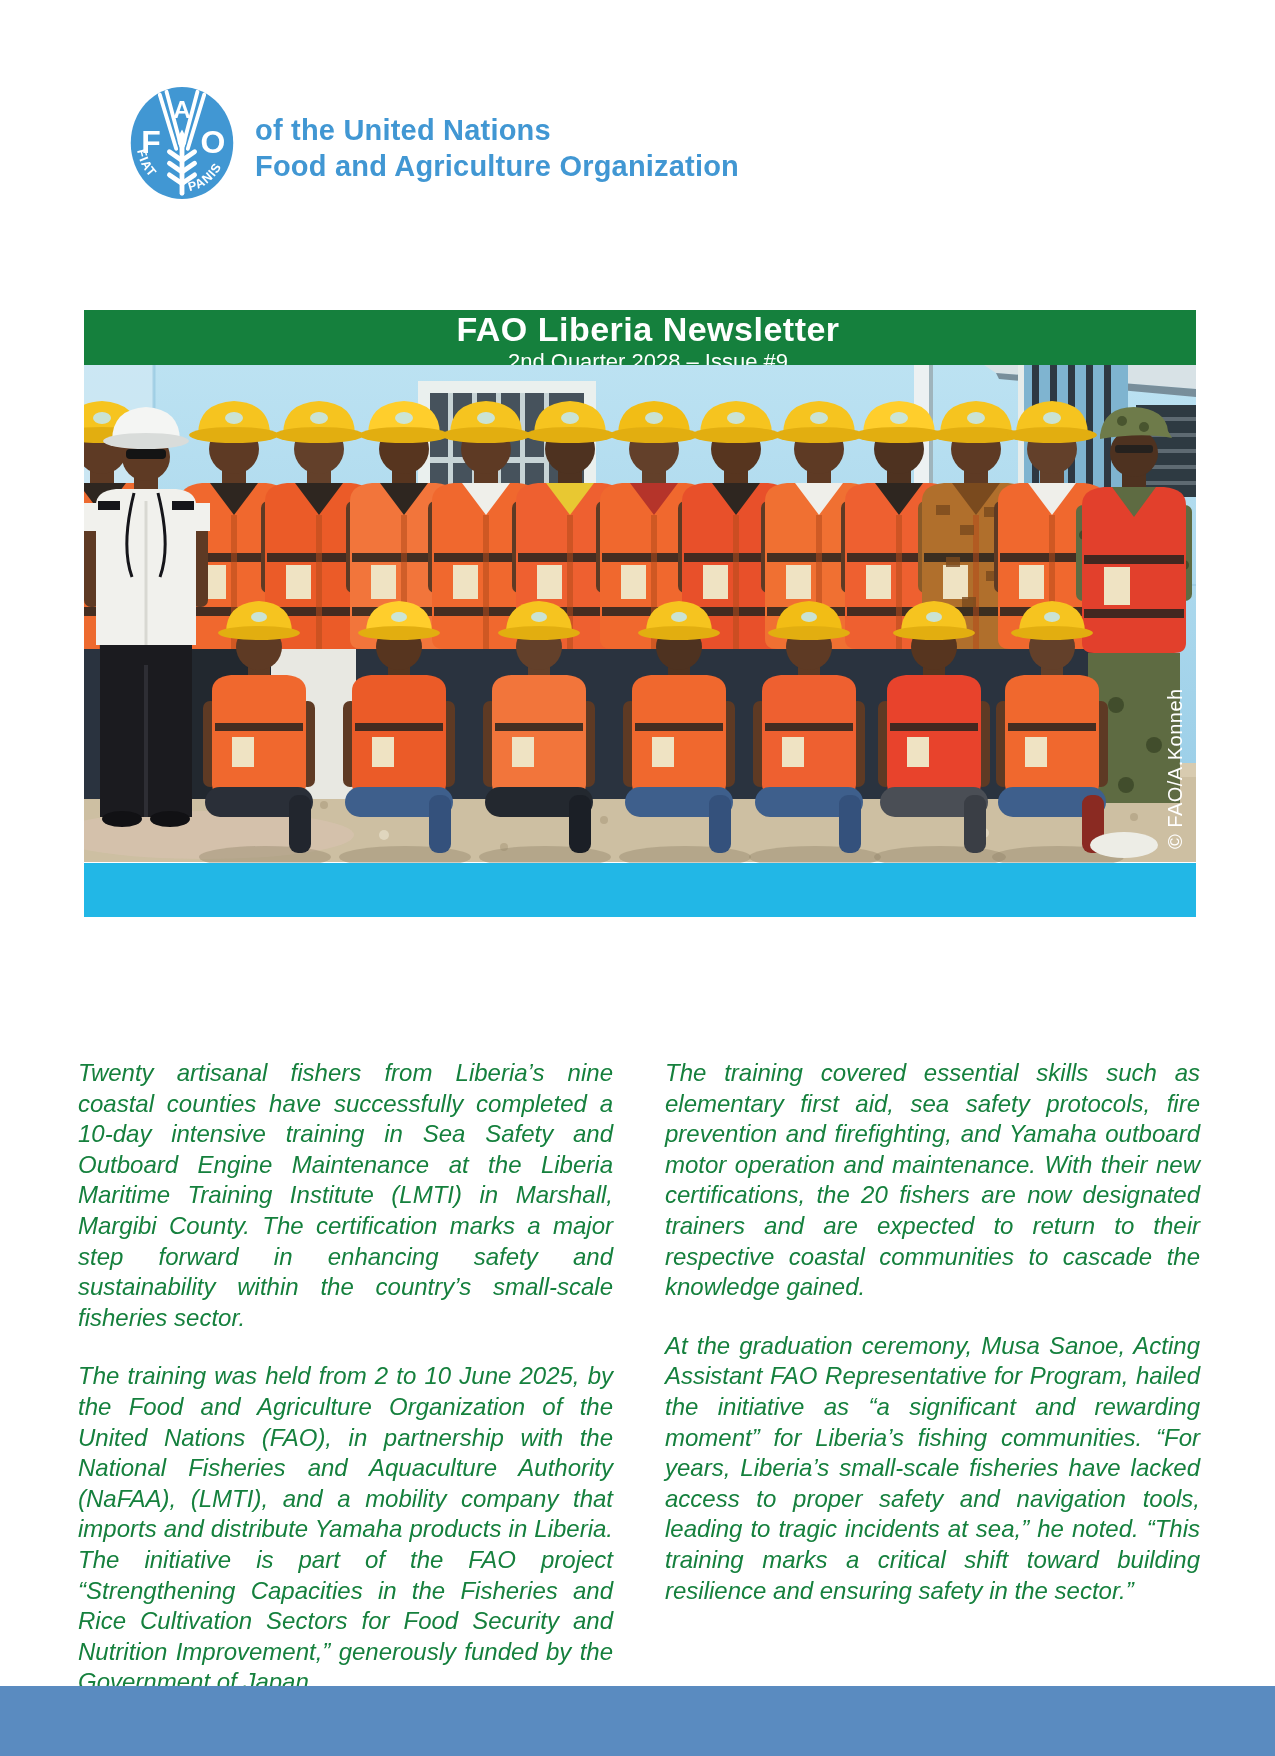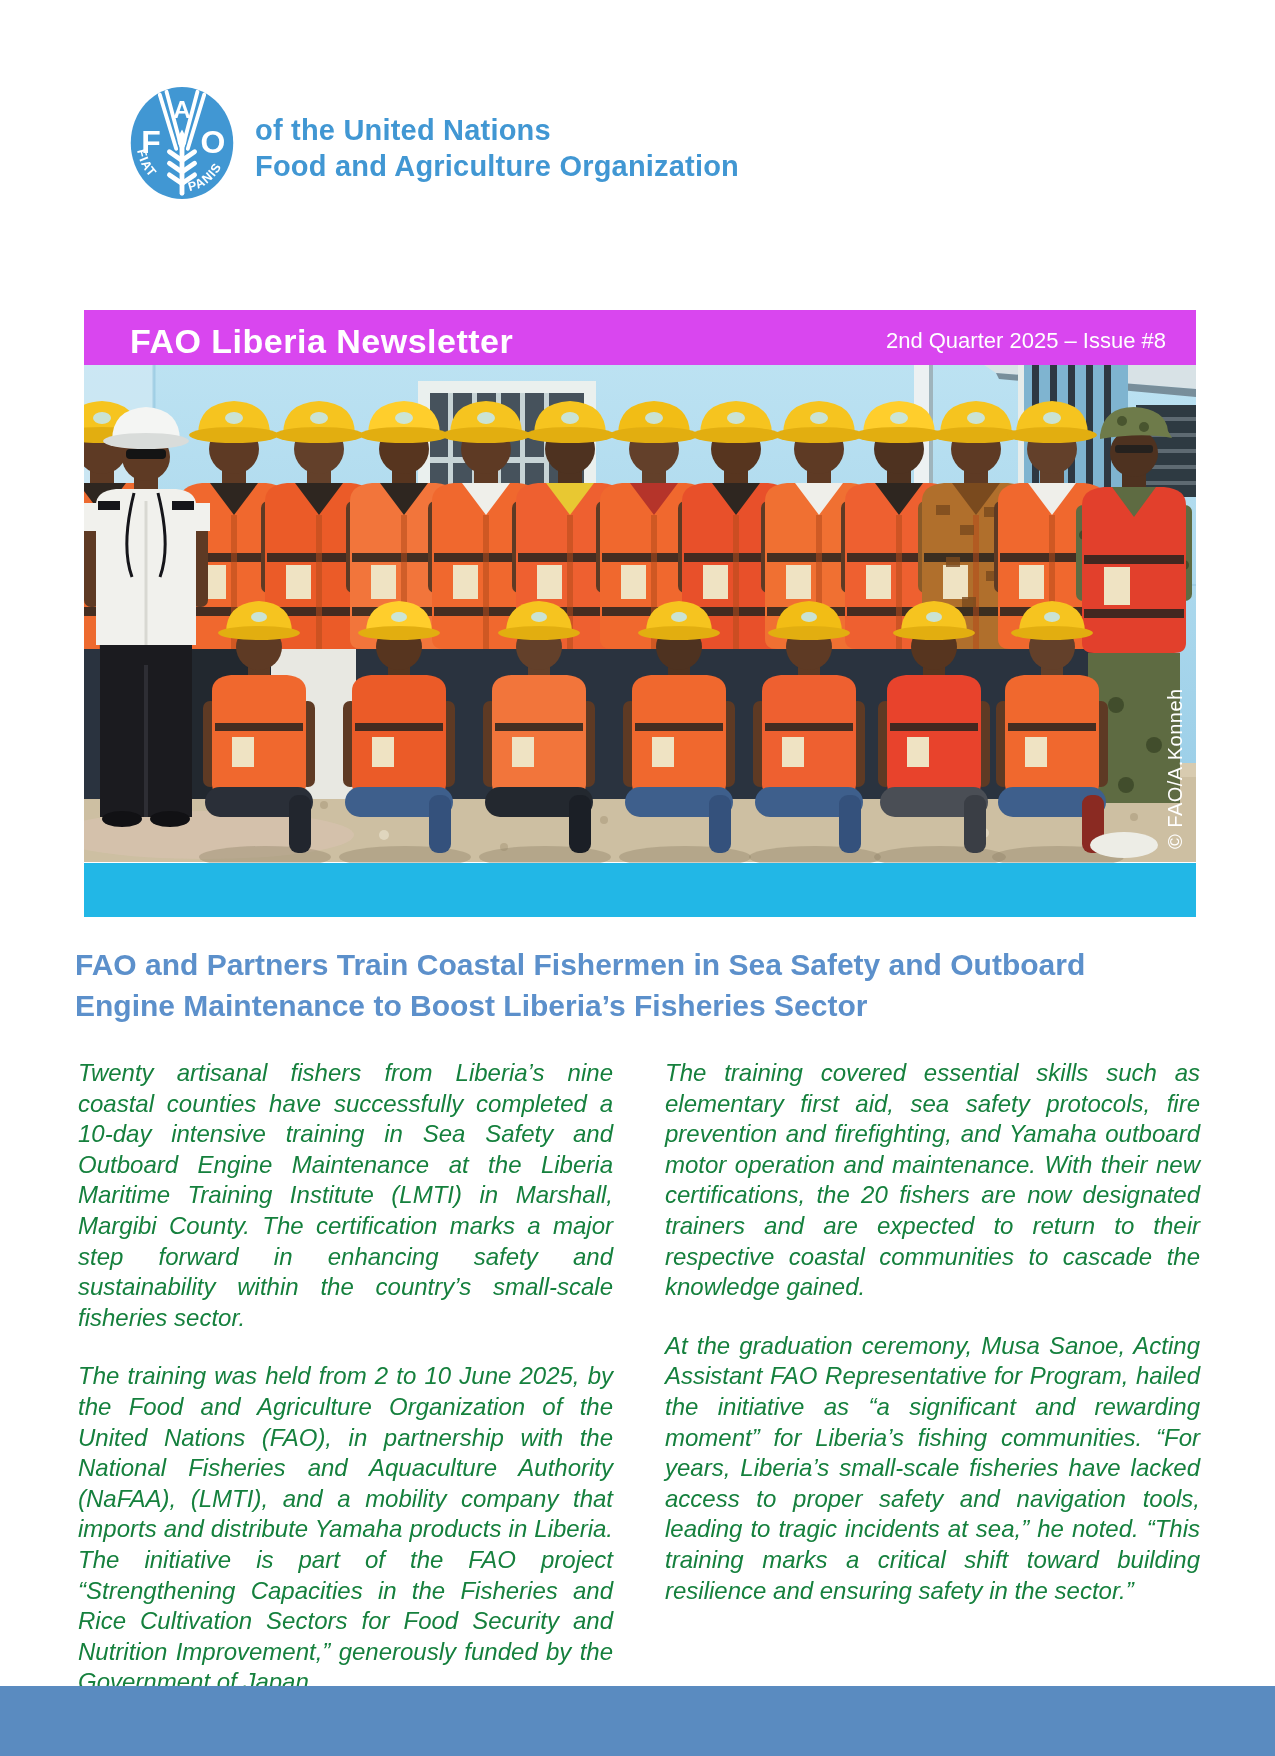--- a/index.html
+++ b/index.html
@@ -8,23 +8,23 @@
     font-family:"Liberation Sans","DejaVu Sans",sans-serif;
   }
   
   .logo-block{position:absolute;left:124px;top:82px;width:116px;height:122px;}
   .org-name{
     position:absolute;left:255px;top:112px;
     color:#4197D3;font-size:29px;font-weight:bold;line-height:36px;letter-spacing:.2px;
   }
   
   .banner{
-    position:absolute;left:84px;top:310px;width:1112px;height:62px;background:#d946ef;
+    position:absolute;left:84px;top:310px;width:1112px;height:62px;background:#15803d;
     display:flex;align-items:center;justify-content:space-between;
-    box-sizing:border-box;padding:0 30px 0 46px;
+    box-sizing:border-box;padding:0 30px 0 46px;flex-direction:column;
   }
   .banner-title{color:#ffffff;font-size:34px;font-weight:bold;letter-spacing:.5px;}
   .banner-issue{color:#ffffff;font-size:22px;font-weight:500;}
   
   .photo{position:absolute;left:84px;top:364px;width:1112px;height:499px;}
   .photo svg{display:block;}
   
   .cyan-band{position:absolute;left:84px;top:863px;width:1112px;height:54px;background:#22B7E6;}
   
   .article-title{
@@ -82,21 +82,21 @@
     </svg>
   </div>
 
   <div class="org-name">
     <div>of the United Nations</div>
     <div>Food and Agriculture Organization</div>
   </div>
 
   <div class="banner">
     <span class="banner-title">FAO Liberia Newsletter</span>
-    <span class="banner-issue">2nd Quarter 2025 – Issue #8</span>
+    <span class="banner-issue">2nd Quarter 2028 – Issue #9</span>
   </div>
 
   <div class="photo">
     <svg width="1112" height="499" viewBox="0 0 1112 497">
       <defs>
         <linearGradient id="wall" x1="0" y1="0" x2="0" y2="1">
           <stop offset="0" stop-color="#BCE2F2"></stop>
           <stop offset="1" stop-color="#9CCFE8"></stop>
         </linearGradient>
         <g id="fig-stand">
@@ -273,21 +273,20 @@
       <use href="#fig-crouch" x="968" y="240" style="--vest:#F0682E;--pants:#3E5F8C;--pants2:#8A2A22;--skin:#63402A"></use>
 
       <ellipse cx="1040" cy="480" rx="34" ry="13" fill="#EDEDE6"></ellipse>
 
       <text transform="translate(1098,484) rotate(-90)" x="0" y="0" font-size="20" fill="#ffffff" letter-spacing=".5" font-family="Liberation Sans, DejaVu Sans, sans-serif">© FAO/A.Konneh</text>
     </svg>
   </div>
 
   <div class="cyan-band"></div>
 
-  <h1 class="article-title">FAO and Partners Train Coastal Fishermen in Sea Safety and Outboard Engine Maintenance to Boost Liberia’s Fisheries Sector</h1>
 
   <div class="columns">
     <div class="col">
       <p>Twenty artisanal fishers from Liberia’s nine coastal counties have successfully completed a 10-day intensive training in Sea Safety and Outboard Engine Maintenance at the Liberia Maritime Training Institute (LMTI) in Marshall, Margibi County. The certification marks a major step forward in enhancing safety and sustainability within the country’s small-scale fisheries sector.</p>
       <p>The training was held from 2 to 10 June 2025, by the Food and Agriculture Organization of the United Nations (FAO), in partnership with the National Fisheries and Aquaculture Authority (NaFAA), (LMTI), and a mobility company that imports and distribute Yamaha products in Liberia. The initiative is part of the FAO project “Strengthening Capacities in the Fisheries and Rice Cultivation Sectors for Food Security and Nutrition Improvement,” generously funded by the Government of Japan.</p>
     </div>
     <div class="col">
       <p>The training covered essential skills such as elementary first aid, sea safety protocols, fire prevention and firefighting, and Yamaha outboard motor operation and maintenance. With their new certifications, the 20 fishers are now designated trainers and are expected to return to their respective coastal communities to cascade the knowledge gained.</p>
       <p>At the graduation ceremony, Musa Sanoe, Acting Assistant FAO Representative for Program, hailed the initiative as “a significant and rewarding moment” for Liberia’s fishing communities. “For years, Liberia’s small-scale fisheries have lacked access to proper safety and navigation tools, leading to tragic incidents at sea,” he noted. “This training marks a critical shift toward building resilience and ensuring safety in the sector.”</p>
     </div>

